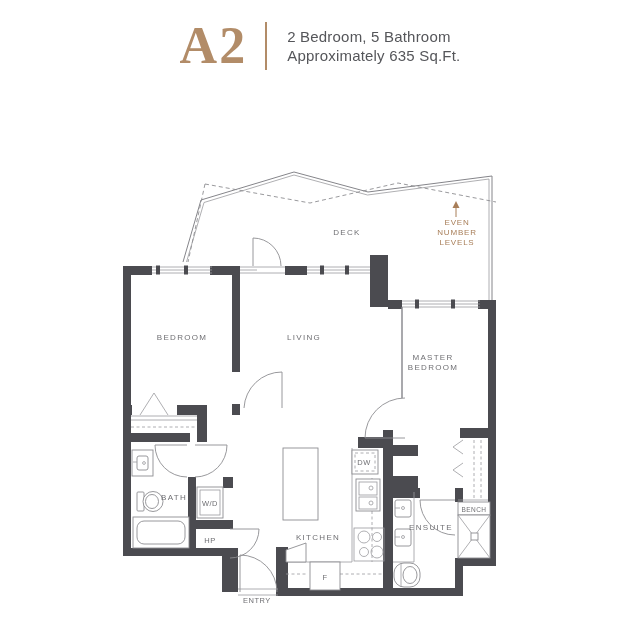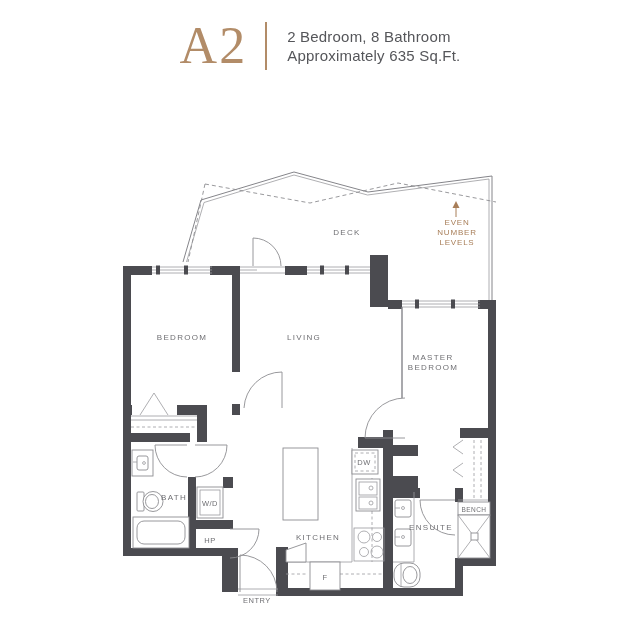--- a/index.html
+++ b/index.html
@@ -4,21 +4,21 @@
 <style>
   :root{
     --accent:#b28c68; --wall:#4b4b50; --note:#a87e58;
     --label:#6f6f73; --text:#55565a; --line:#85858a;
   }
   html,body{margin:0;padding:0;background:#ffffff;}
   .page{position:relative;width:640px;height:622px;background:#ffffff;overflow:hidden;
         font-family:"Liberation Sans",sans-serif;}
   .hdr{position:absolute;top:20px;left:0;width:640px;display:flex;
        justify-content:center;align-items:center;}
-  .unit{font-family:"Liberation Serif",serif;font-weight:400;font-size:52px;
+  .unit{font-family:"Liberation Serif",serif;font-weight:700;font-size:52px;
         color:var(--accent);letter-spacing:2px;line-height:1;}
   .hdr-divider{width:2px;height:48px;background:var(--accent);margin:0 20px 0 18px;}
   .desc{font-size:15px;color:var(--text);line-height:19px;letter-spacing:.2px;}
   svg{position:absolute;top:0;left:0;}
   .wall{fill:var(--wall);stroke:none;}
   .ln{stroke:var(--line);stroke-width:1;fill:none;}
   .ln2{stroke:var(--line);stroke-width:1.4;fill:none;}
   .thin{stroke:#9a9a9e;stroke-width:.8;fill:none;}
   .dash{stroke:#8d8d91;stroke-width:.9;stroke-dasharray:4 3;fill:none;}
   .dash2{stroke:#9a9a9e;stroke-width:.8;stroke-dasharray:3 2.5;fill:none;}
@@ -32,21 +32,21 @@
 </style>
 </head>
 <body>
 
 <div class="page">
 
   <div class="hdr">
     <div class="unit">A2</div>
     <div class="hdr-divider"></div>
     <div class="desc">
-      <div>2 Bedroom, 8 Bathroom</div>
+      <div>2 Bedroom, 5 Bathroom</div>
       <div>Approximately 635 Sq.Ft.</div>
     </div>
   </div>
 
   <svg width="640" height="622" viewBox="0 0 640 622">
 
     <g>
       <path class="ln" d="M 183,262 L 201,200 L 294,172 L 368,192 L 492,176 L 492,300"></path>
       <path class="thin" d="M 186.5,262 L 204,202.5 L 294,175 L 367.5,195 L 489,179 L 489,300"></path>
       <path class="dash" d="M 205,184 L 310,203 L 398,183 L 496,202"></path>

